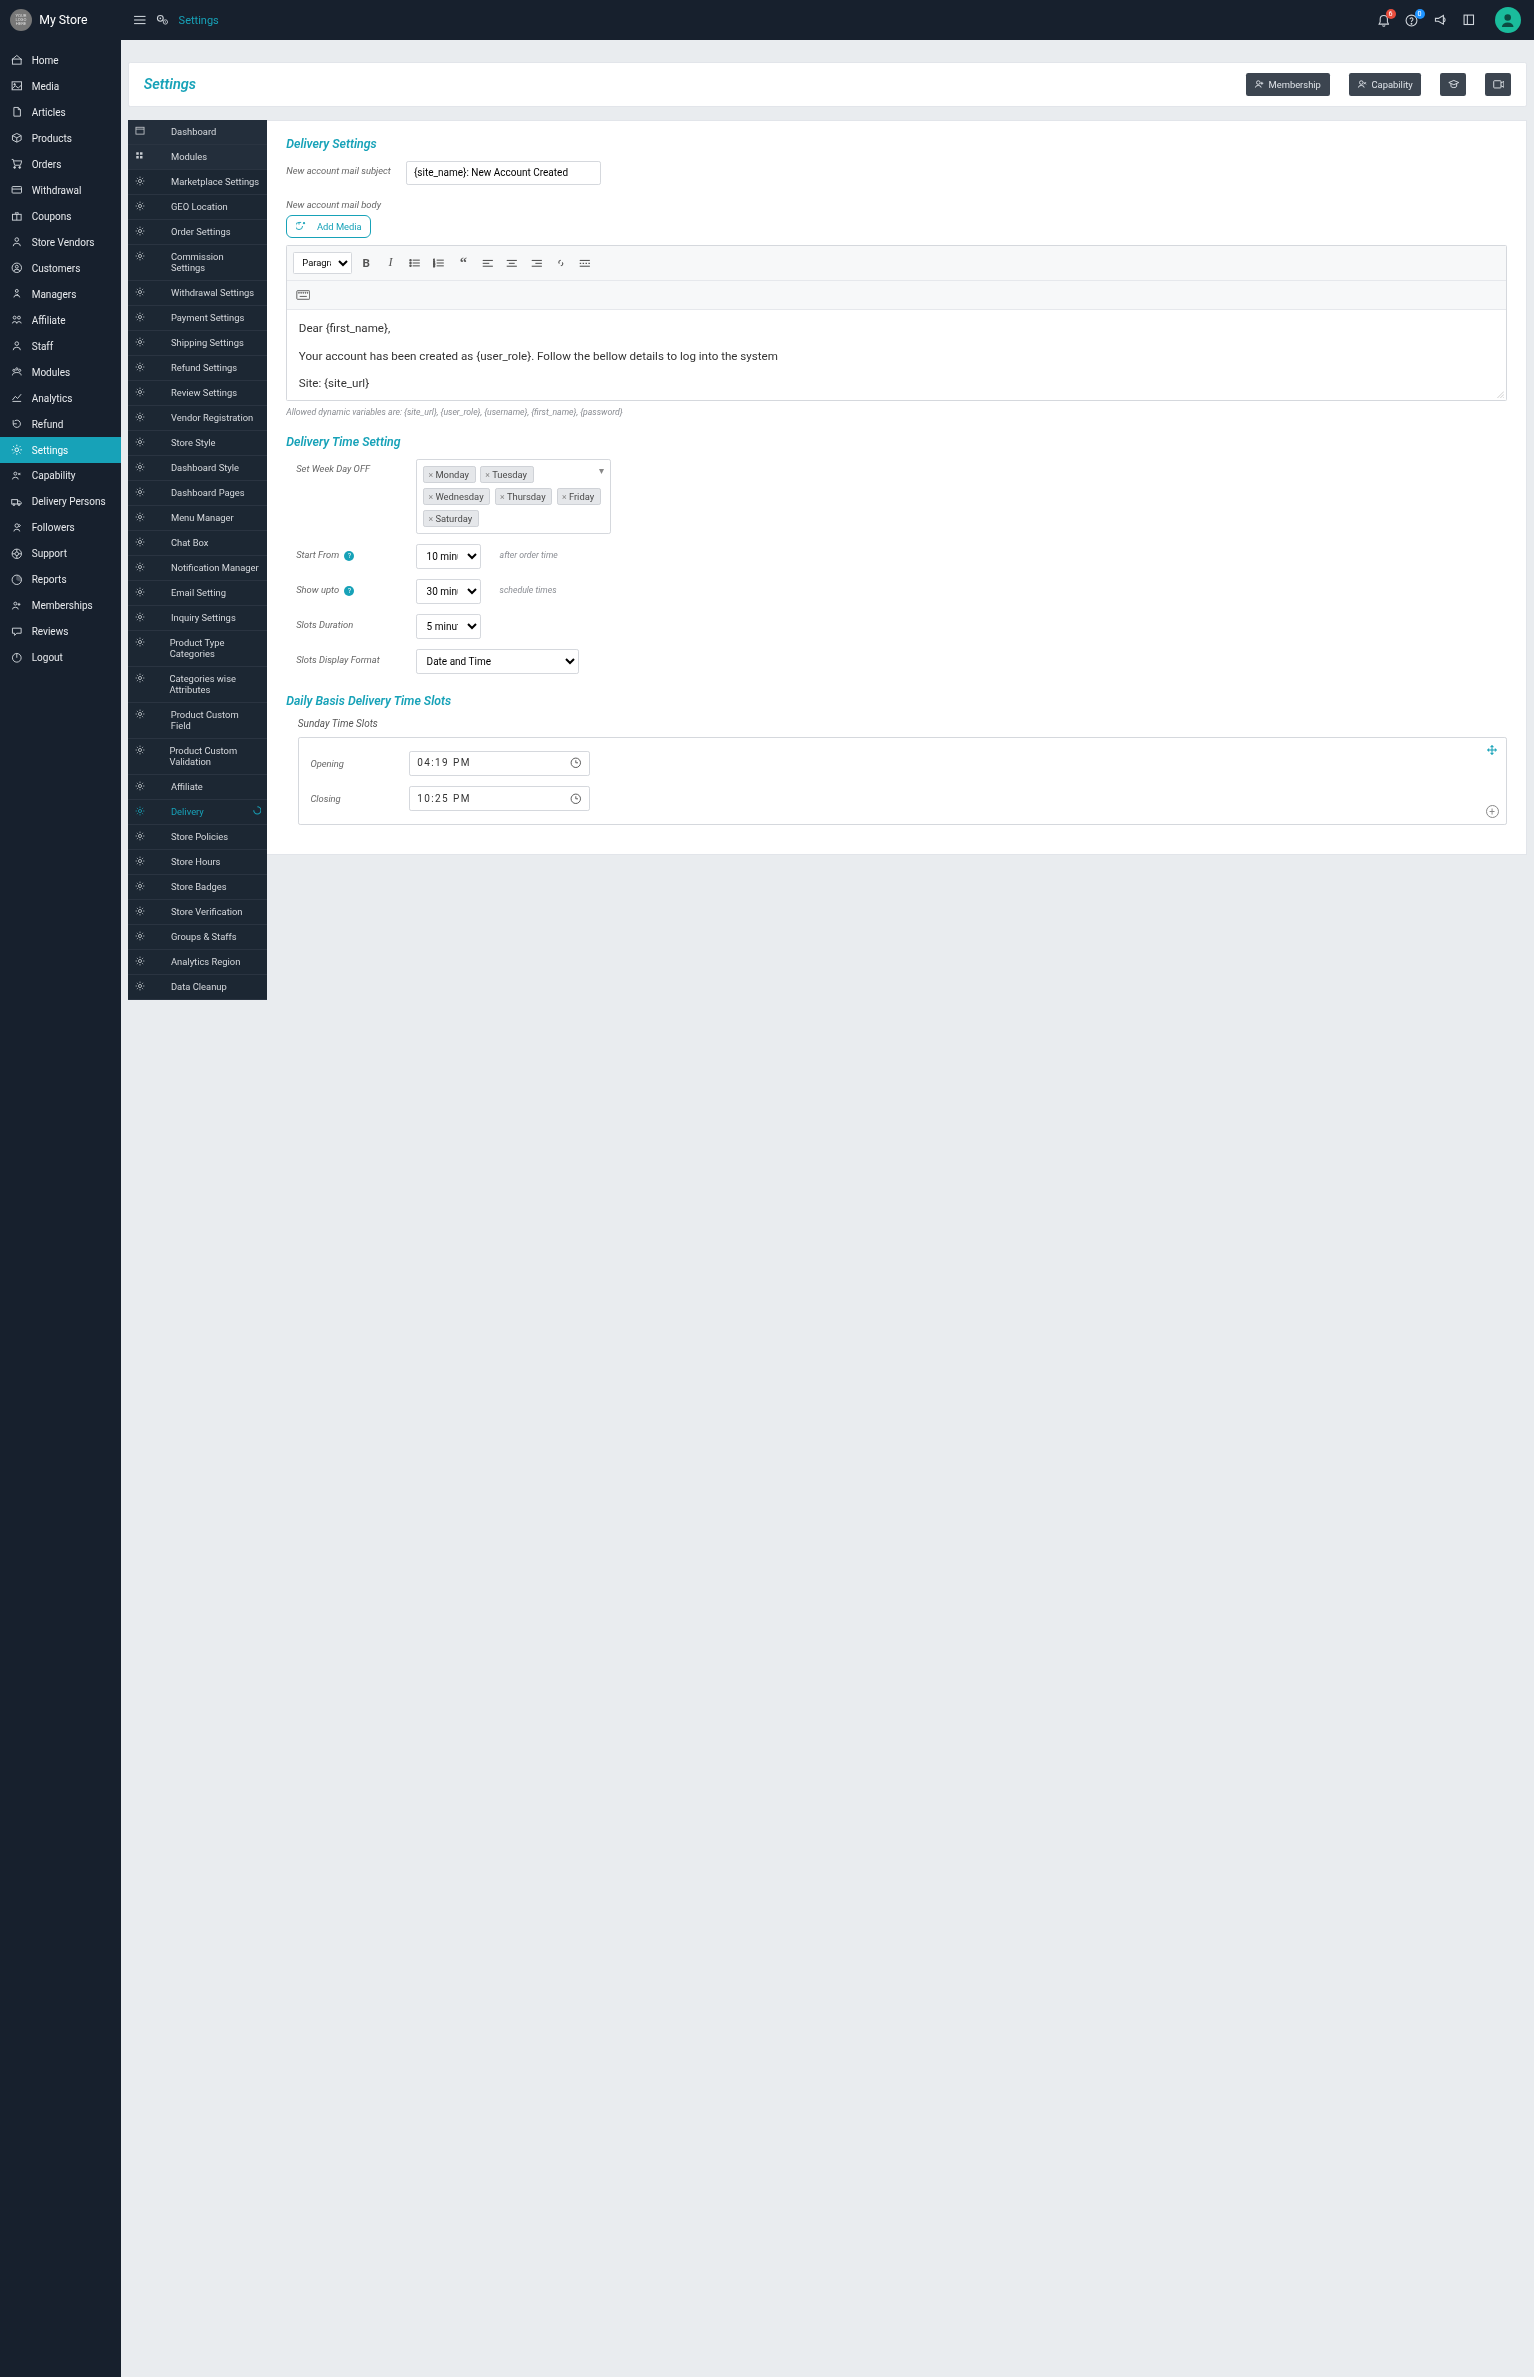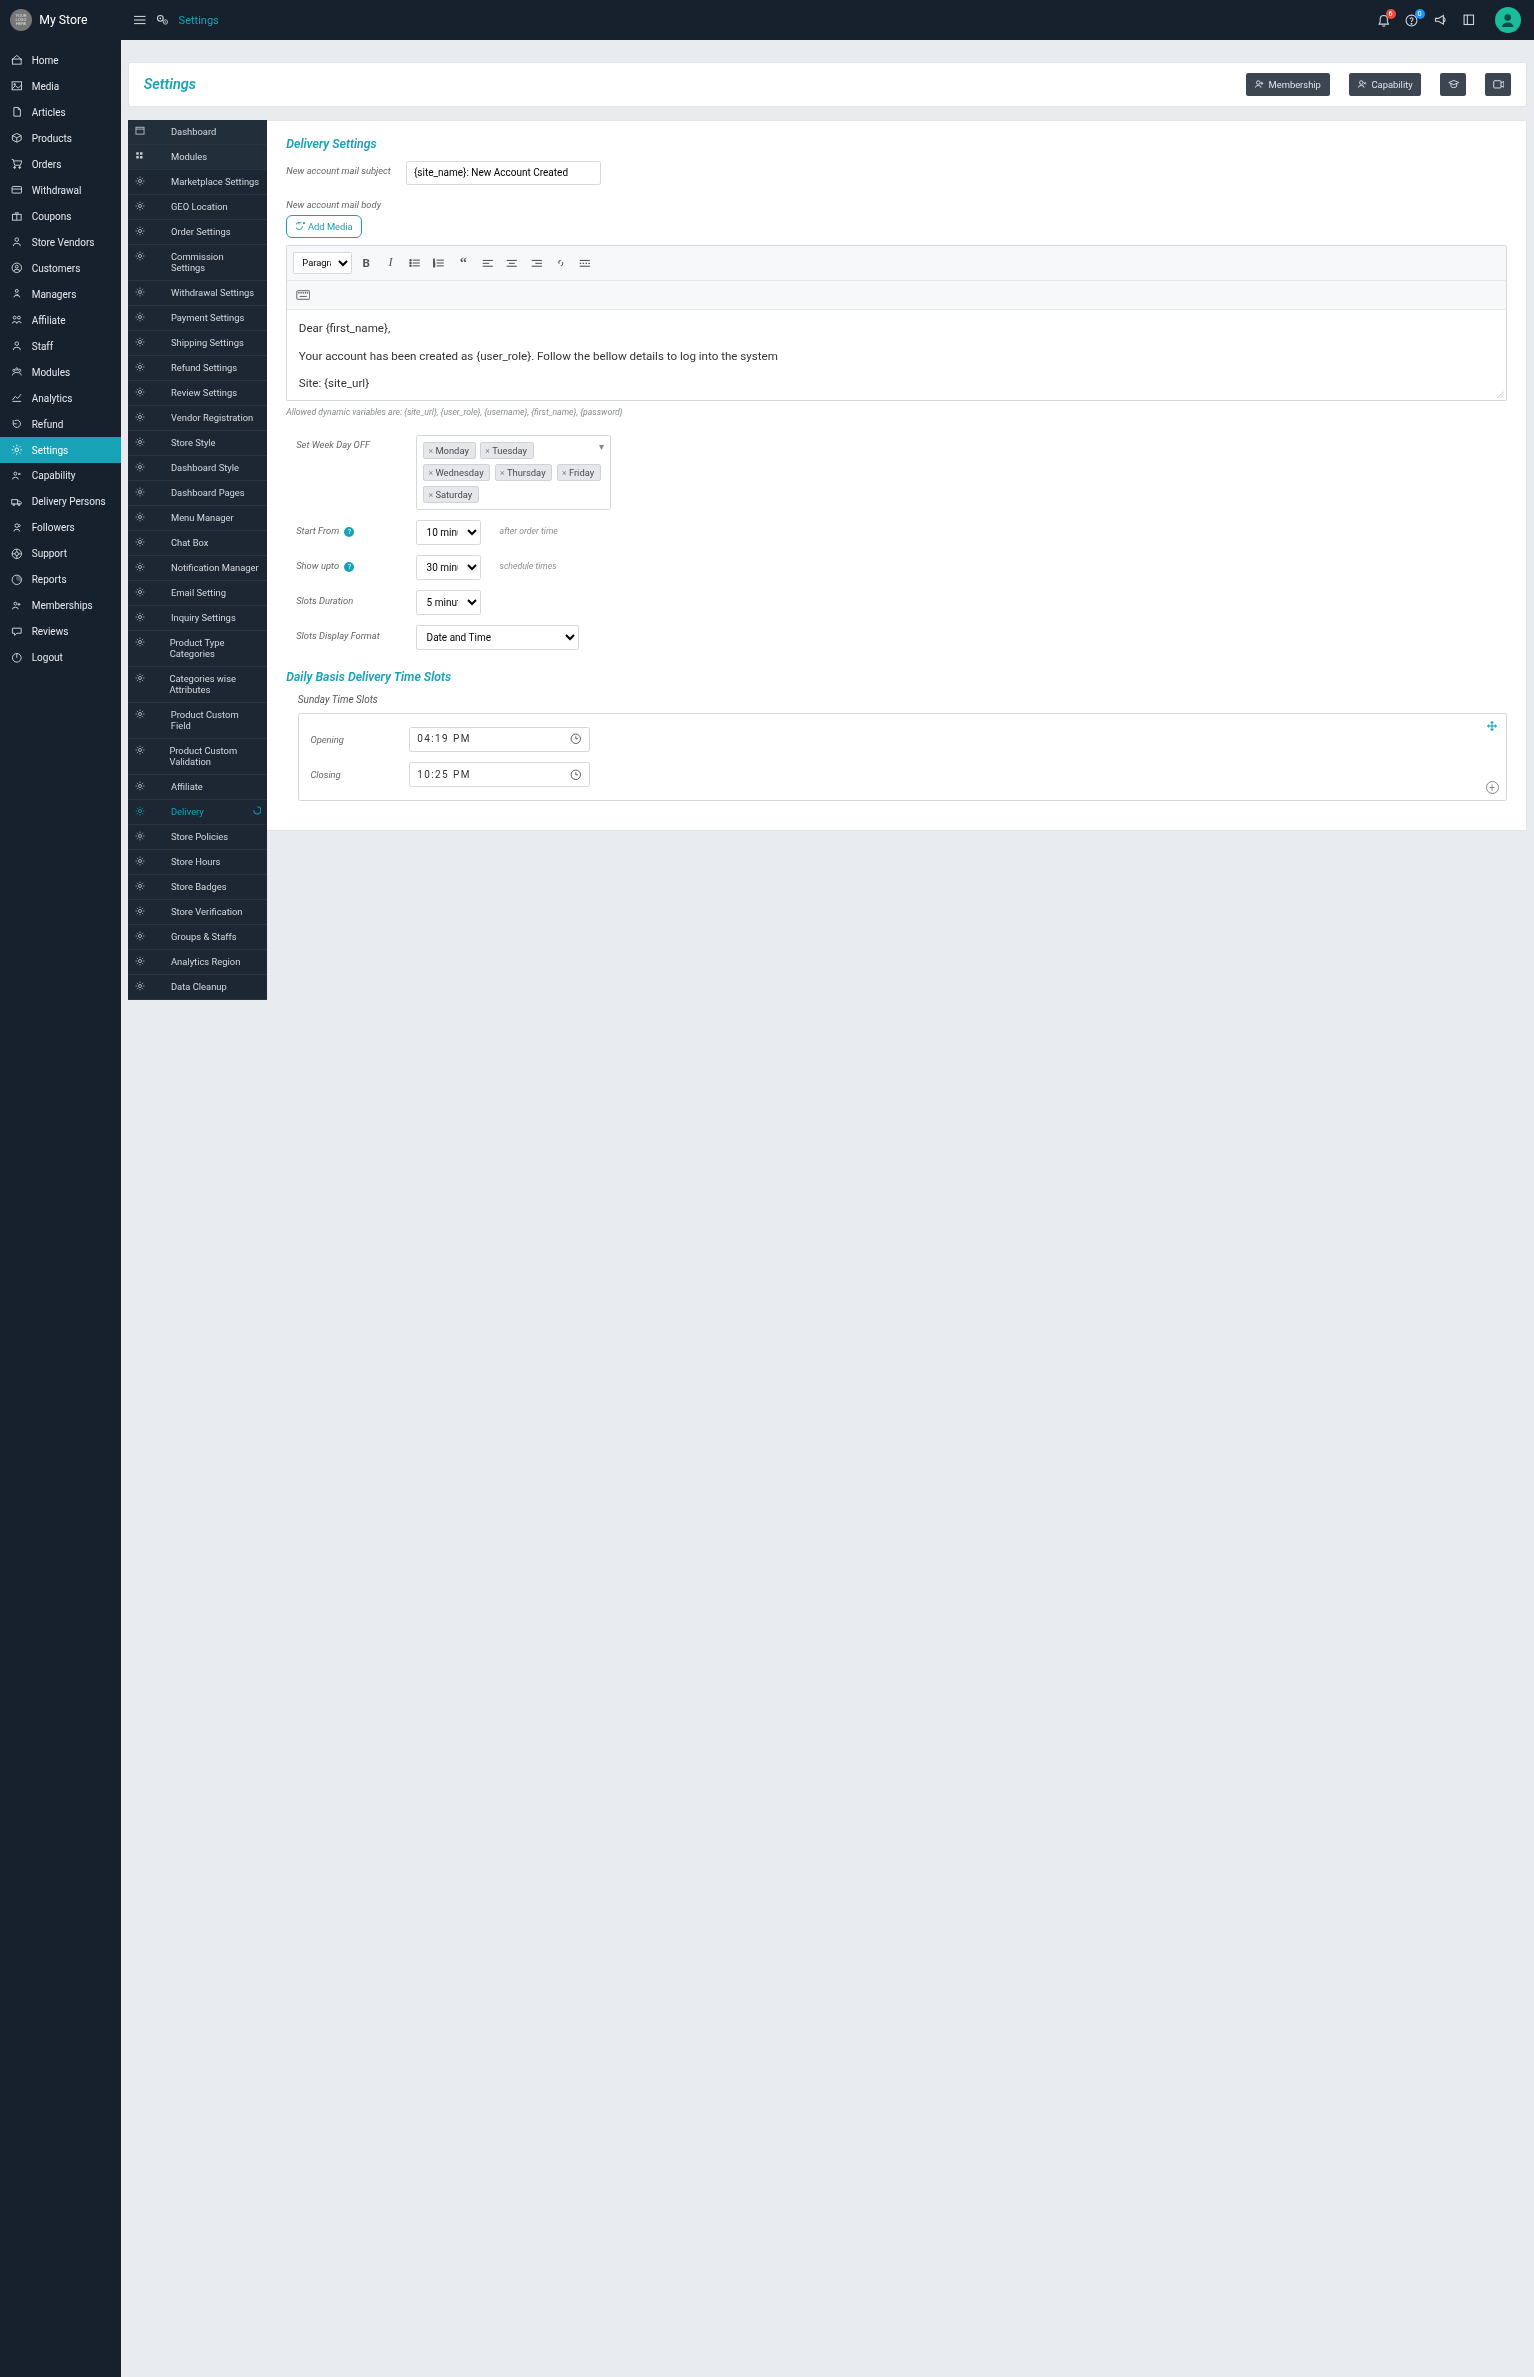--- a/index.html
+++ b/index.html
@@ -57,21 +57,21 @@
   .sub-item.active{color:var(--teal)}
   .sub-item.active .ic{color:var(--teal)}
   .sub-item .spin{position:absolute;right:5.8px;color:var(--teal)}
 
   .panel{flex:1;background:#fff;padding:16px 19px 29px;border:0.7px solid var(--border);border-left:none;min-height:145px}
   .section-title{color:var(--teal);font-style:italic;font-size:12.3px;font-weight:600;margin:0 0 10px}
   .field-row{display:flex;align-items:flex-start;margin-bottom:10px;gap:11.6px}
   .field-label{width:108px;font-style:italic;color:#666;font-size:9.4px;padding-top:4.3px;flex-shrink:0}
   .text-input{flex:0 0 195px;max-width:195px;padding:5.8px 7.2px;border:0.7px solid #d5d8dd;border-radius:2.2px;font-size:10px}
 
-  .addmedia{border:0.7px solid var(--teal);color:var(--teal);background:#fff;border-radius:6px;padding:5px 8.7px;font-size:9.4px;display:flex;align-items:center;gap:1px;cursor:pointer}
+  .addmedia{border:0.7px solid var(--teal);color:var(--teal);background:#fff;border-radius:6px;padding:5px 8.7px;font-size:9.4px;display:flex;align-items:center;gap:10px;cursor:pointer}
   .editor{border:0.7px solid #d5d8dd;border-radius:1.4px;margin-top:7.2px}
   .toolbar{display:flex;align-items:center;gap:4.3px;padding:5.8px 5.8px;border-bottom:0.7px solid #e6e8ec;flex-wrap:wrap;background:#f7f8f9}
   .toolbar select{padding:3.6px 4.3px;border:0.7px solid #d5d8dd;border-radius:1.4px;font-size:9.4px;background:#fff;width:59px}
   .tbtn{width:20px;height:20px;display:flex;align-items:center;justify-content:center;color:#555;cursor:pointer}
   .toolbar-row2{padding:4.3px 5.8px;border-bottom:0.7px solid #e6e8ec;background:#f7f8f9}
   .editor-body{padding:10px 11.6px;min-height:87px;font-family:Georgia,serif;font-size:11.6px;color:#333;line-height:1.5;overflow:hidden;position:relative}
   .editor-body p{margin:0 0 10px}
   .resize-grip{position:absolute;right:1.4px;bottom:1.4px;width:8.7px;height:8.7px}
   .helper-text{font-style:italic;color:#8a8d93;font-size:8.7px;margin:5.8px 0 17.4px}
 
@@ -853,20 +853,21 @@
             <p style="margin-bottom:0">Site: {site_url}</p>
             <svg class="resize-grip" viewBox="0 0 12 12" stroke="#bbb" stroke-width="1">
                 <line x1="2" y1="11" x2="11" y2="2"></line>
                 <line x1="6" y1="11" x2="11" y2="6"></line>
                 <line x1="10" y1="11" x2="11" y2="10"></line>
               </svg>
           </div>
         </div>
         <div class="helper-text">Allowed dynamic variables are: {site_url}, {user_role}, {username}, {first_name}, {password}</div>
 
+        <div class="section-title">Delivery Time Setting</div>
 
         <div class="field-row" style="padding-left:10px">
           <div class="field-label">Set Week Day OFF</div>
           <div class="tags-box" id="daysbox">
             <span class="dd">▾</span>
           <span class="chip"><span class="x">×</span>Monday</span><span class="chip"><span class="x">×</span>Tuesday</span><span class="chip"><span class="x">×</span>Wednesday</span><span class="chip"><span class="x">×</span>Thursday</span><span class="chip"><span class="x">×</span>Friday</span><span class="chip"><span class="x">×</span>Saturday</span></div>
         </div>
 
         <div class="field-row" style="padding-left:10px">
           <div class="field-label"><span>Start From</span> <span class="info-dot">?</span></div>

